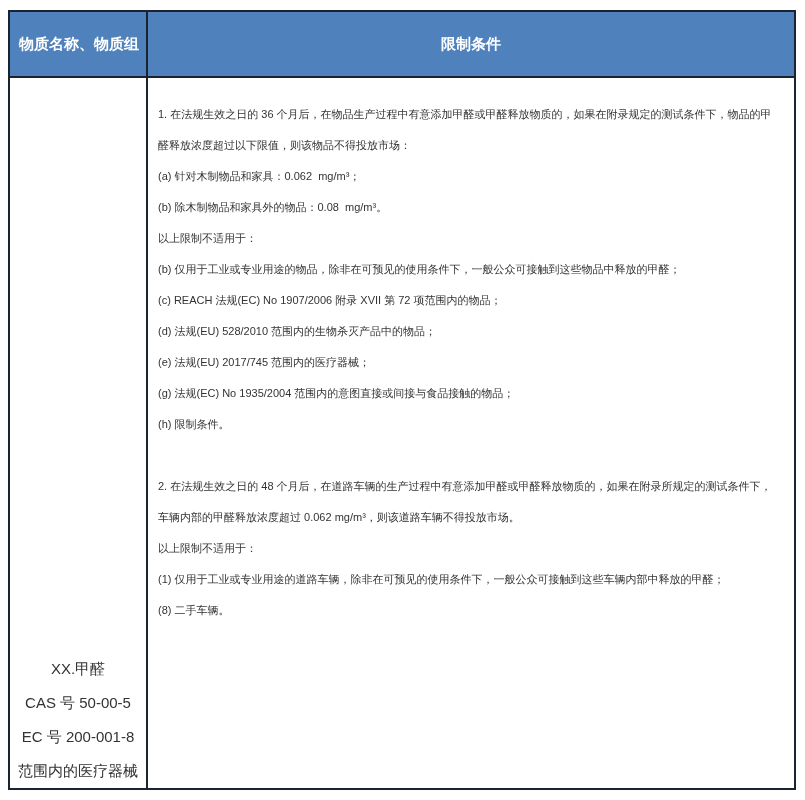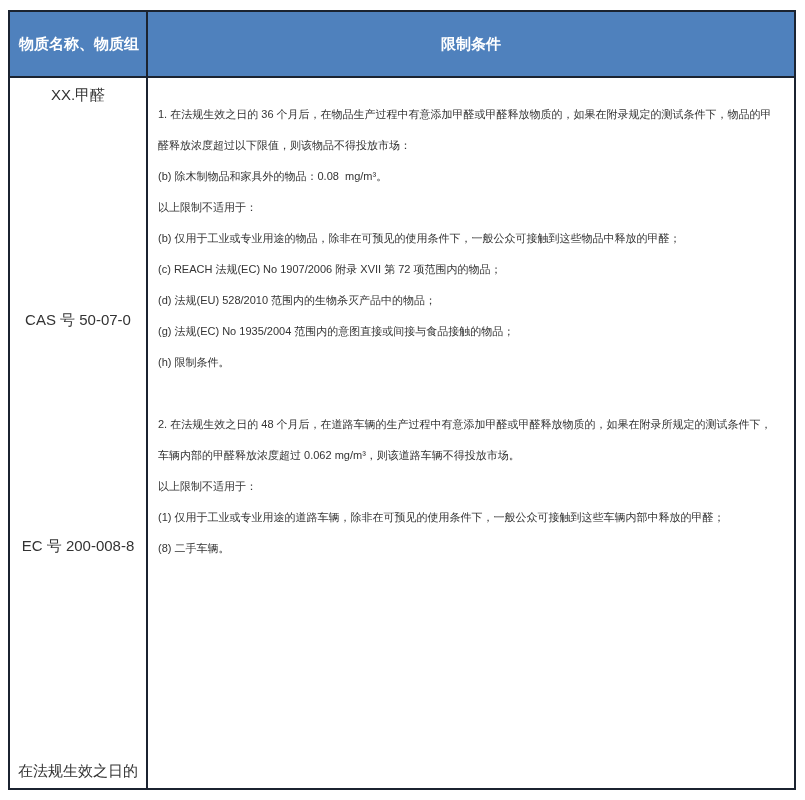--- a/index.html
+++ b/index.html
@@ -58,21 +58,21 @@
     justify-content: center;
   }
   .body-row {
     flex: 1;
     display: flex;
     min-height: 0;
   }
   .substance-cell {
     display: flex;
     flex-direction: column;
-    justify-content: space-between;
+    justify-content: flex-end;
     align-items: center;
     text-align: center;
     font-size: 15px;
     color: #333333;
     line-height: 34px;
   }
   .restriction-cell {
     flex: 1;
     box-sizing: border-box;
     padding: 21px 14px 0 10px;
@@ -100,32 +100,34 @@
         <div>物质名称、物质组</div>
       </div>
       <div class="header-right">
         <span>限制条件</span>
       </div>
     </div>
 
     <div class="body-row">
       <div class="cell-left substance-cell">
         <div class="line">XX.甲醛</div>
-        <div class="line">CAS 号 50-07-0</div>
-        <div class="line">EC 号 200-008-8</div>
-        <div class="line">在法规生效之日的</div>
+        <div class="line">CAS 号 50-00-5</div>
+        <div class="line">EC 号 200-001-8</div>
+        <div class="line">范围内的医疗器械</div>
       </div>
 
       <div class="restriction-cell">
         <p class="line">1. 在法规生效之日的 36 个月后，在物品生产过程中有意添加甲醛或甲醛释放物质的，如果在附录规定的测试条件下，物品的甲醛释放浓度超过以下限值，则该物品不得投放市场：</p>
+        <p class="line">(a) 针对木制物品和家具：0.062  mg/m³；</p>
         <p class="line">(b) 除木制物品和家具外的物品：0.08  mg/m³。</p>
         <p class="line">以上限制不适用于：</p>
         <p class="line">(b) 仅用于工业或专业用途的物品，除非在可预见的使用条件下，一般公众可接触到这些物品中释放的甲醛；</p>
         <p class="line">(c) REACH 法规(EC) No 1907/2006 附录 XVII 第 72 项范围内的物品；</p>
         <p class="line">(d) 法规(EU) 528/2010 范围内的生物杀灭产品中的物品；</p>
+        <p class="line">(e) 法规(EU) 2017/745 范围内的医疗器械；</p>
         <p class="line">(g) 法规(EC) No 1935/2004 范围内的意图直接或间接与食品接触的物品；</p>
         <p class="line">(h) 限制条件。</p>
 
         <div class="section-gap"></div>
 
         <p class="line">2. 在法规生效之日的 48 个月后，在道路车辆的生产过程中有意添加甲醛或甲醛释放物质的，如果在附录所规定的测试条件下，车辆内部的甲醛释放浓度超过 0.062 mg/m³，则该道路车辆不得投放市场。</p>
         <p class="line">以上限制不适用于：</p>
         <p class="line">(1) 仅用于工业或专业用途的道路车辆，除非在可预见的使用条件下，一般公众可接触到这些车辆内部中释放的甲醛；</p>
         <p class="line">(8) 二手车辆。</p>
       </div>

